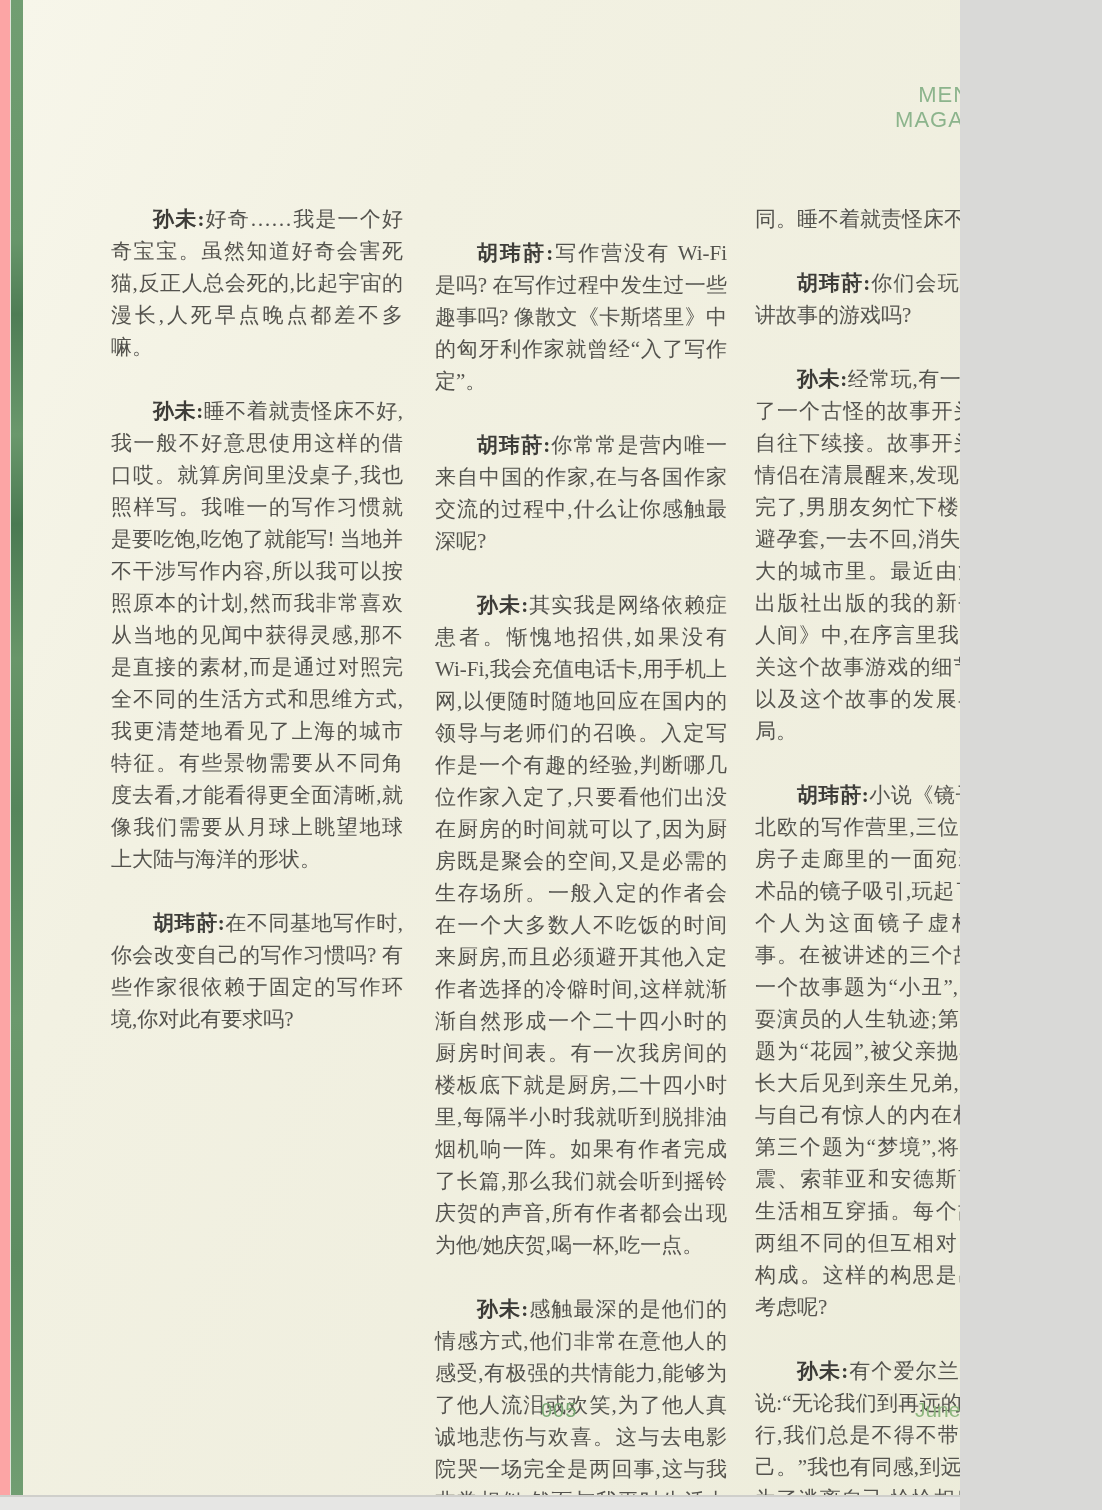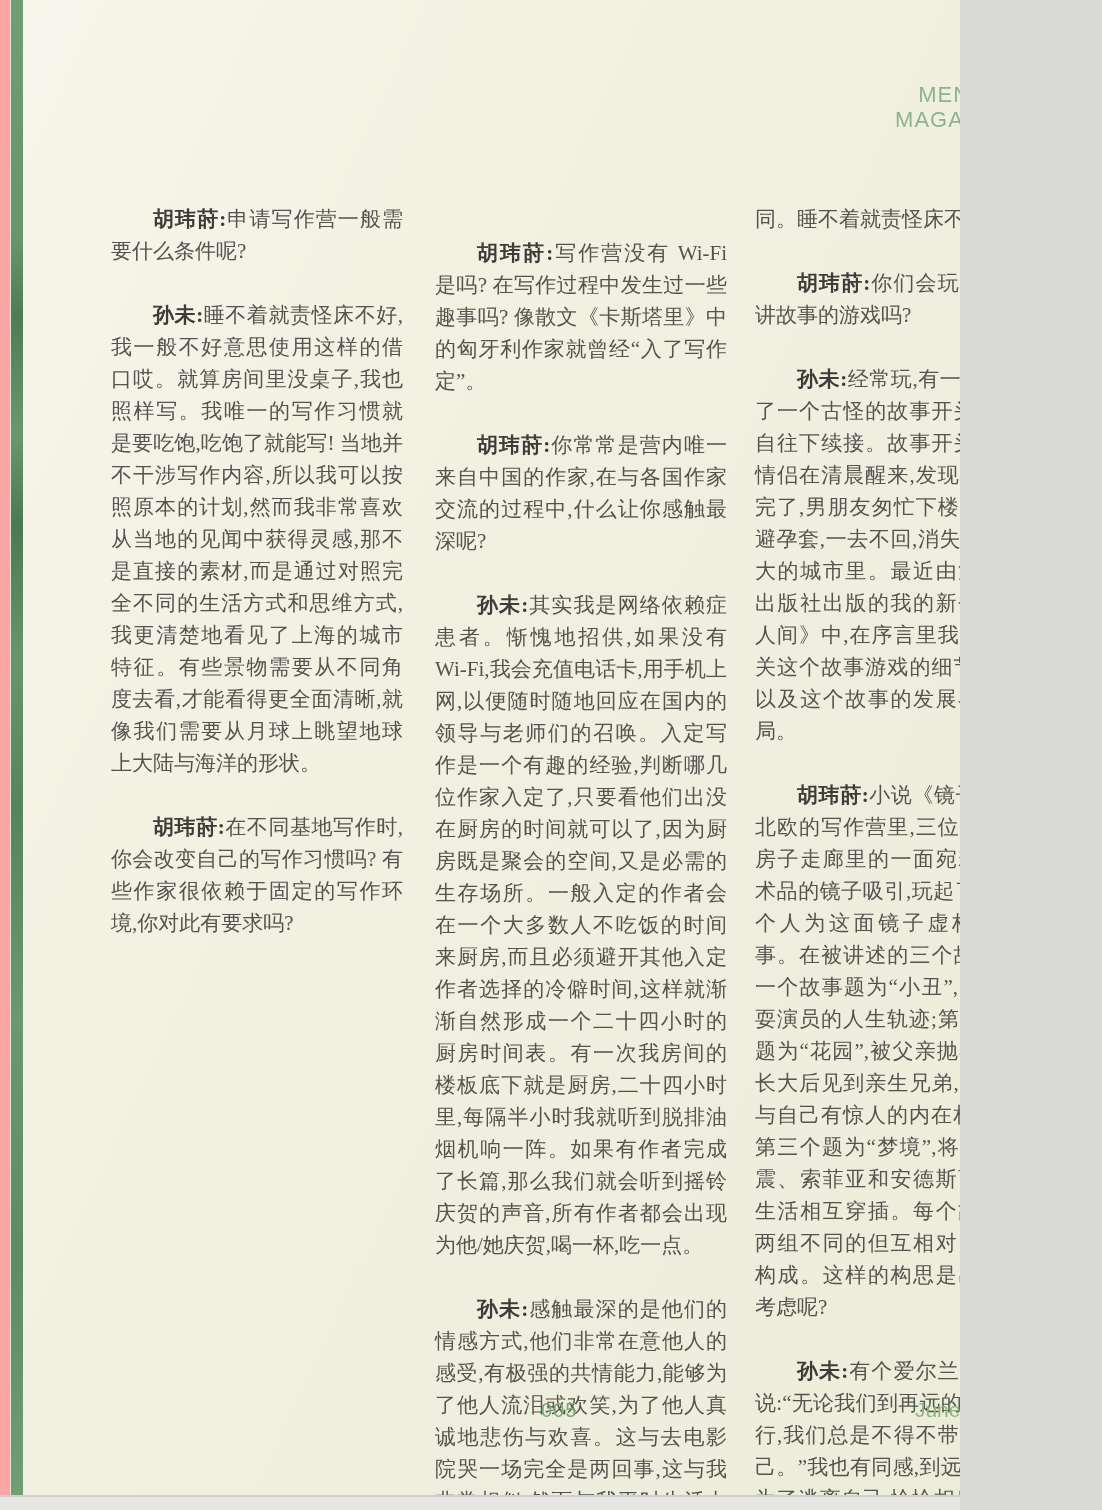--- a/index.html
+++ b/index.html
@@ -83,21 +83,21 @@
   <div class="page">
 
     <div class="masthead">
       <div>MENGYA</div>
       <div>MAGAZINE</div>
     </div>
 
     <div class="section-label">头条</div>
 
     <div class="col col1">
-        <p class="para"><b>胡玮莳:</b>申请写作营一般需要什么条件呢?</p>
+        <p class="para"><b>孙未:</b>好奇……我是一个好奇宝宝。虽然知道好奇会害死猫,反正人总会死的,比起宇宙的漫长,人死早点晚点都差不多嘛。</p>
         <p class="para"><b>孙未:</b>睡不着就责怪床不好,我一般不好意思使用这样的借口哎。就算房间里没桌子,我也照样写。我唯一的写作习惯就是要吃饱,吃饱了就能写! 当地并不干涉写作内容,所以我可以按照原本的计划,然而我非常喜欢从当地的见闻中获得灵感,那不是直接的素材,而是通过对照完全不同的生活方式和思维方式,我更清楚地看见了上海的城市特征。有些景物需要从不同角度去看,才能看得更全面清晰,就像我们需要从月球上眺望地球上大陆与海洋的形状。</p>
         <p class="para"><b>胡玮莳:</b>在不同基地写作时,你会改变自己的写作习惯吗? 有些作家很依赖于固定的写作环境,你对此有要求吗?</p>
       </div>
     <div class="col col2">
         <p class="para"><b>胡玮莳:</b>写作营没有 Wi-Fi 是吗? 在写作过程中发生过一些趣事吗? 像散文《卡斯塔里》中的匈牙利作家就曾经“入了写作定”。</p>
         <p class="para"><b>胡玮莳:</b>你常常是营内唯一来自中国的作家,在与各国作家交流的过程中,什么让你感触最深呢?</p>
         <p class="para"><b>孙未:</b>其实我是网络依赖症患者。惭愧地招供,如果没有 Wi-Fi,我会充值电话卡,用手机上网,以便随时随地回应在国内的领导与老师们的召唤。入定写作是一个有趣的经验,判断哪几位作家入定了,只要看他们出没在厨房的时间就可以了,因为厨房既是聚会的空间,又是必需的生存场所。一般入定的作者会在一个大多数人不吃饭的时间来厨房,而且必须避开其他入定作者选择的冷僻时间,这样就渐渐自然形成一个二十四小时的厨房时间表。有一次我房间的楼板底下就是厨房,二十四小时里,每隔半小时我就听到脱排油烟机响一阵。如果有作者完成了长篇,那么我们就会听到摇铃庆贺的声音,所有作者都会出现为他/她庆贺,喝一杯,吃一点。</p>
         <p class="para"><b>孙未:</b>感触最深的是他们的情感方式,他们非常在意他人的感受,有极强的共情能力,能够为了他人流泪或欢笑,为了他人真诚地悲伤与欢喜。这与去电影院哭一场完全是两回事,这与我非常相似,然而与我平时生活中身边的人们非常不</p>
       </div>
     <div class="col col3">

